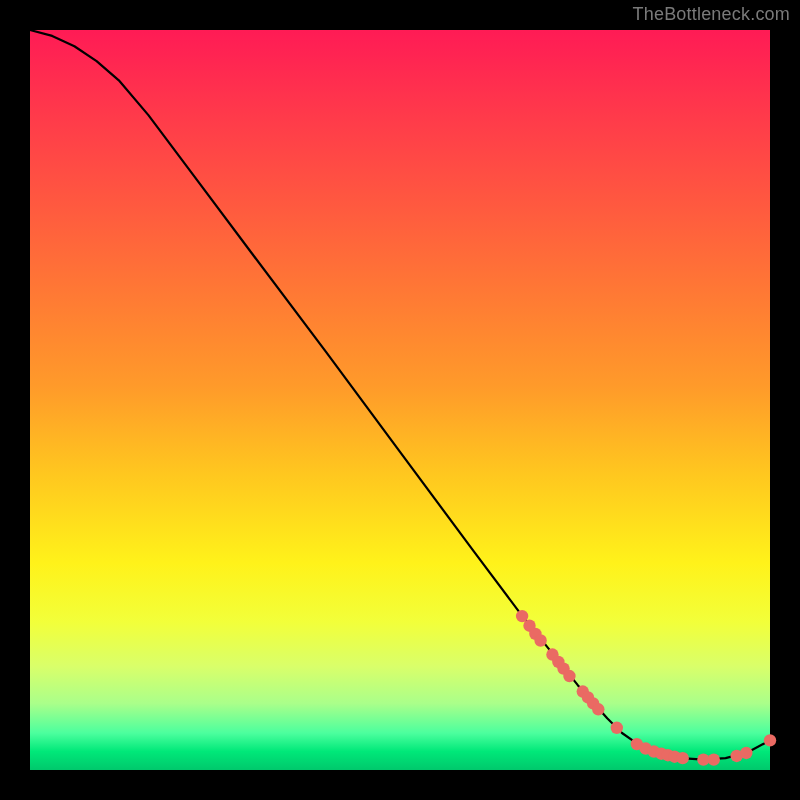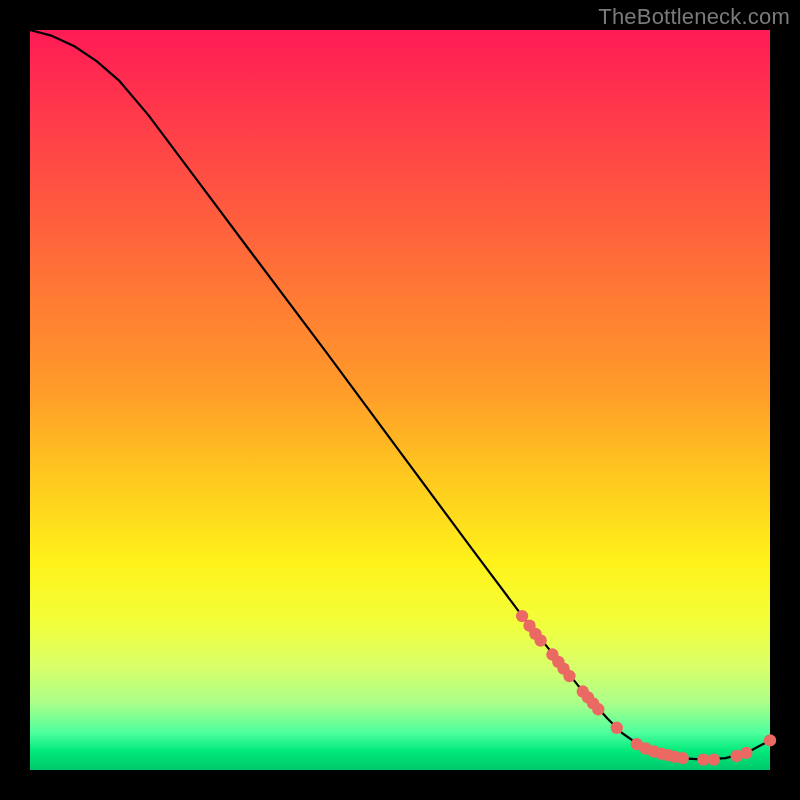--- a/index.html
+++ b/index.html
@@ -47,21 +47,21 @@
     top: 0;
     width: 740px;
     height: 740px;
     overflow: visible;
   }
   .watermark {
     position: absolute;
     top: 4px;
     right: 10px;
     color: #7a7a7a;
-    font-size: 22px;
+    font-size: 18px;
     font-weight: 500;
     letter-spacing: 0.2px;
     user-select: none;
     text-align: right;
   }
 </style>
 </head>
 <body>
 
 <div class="frame">

